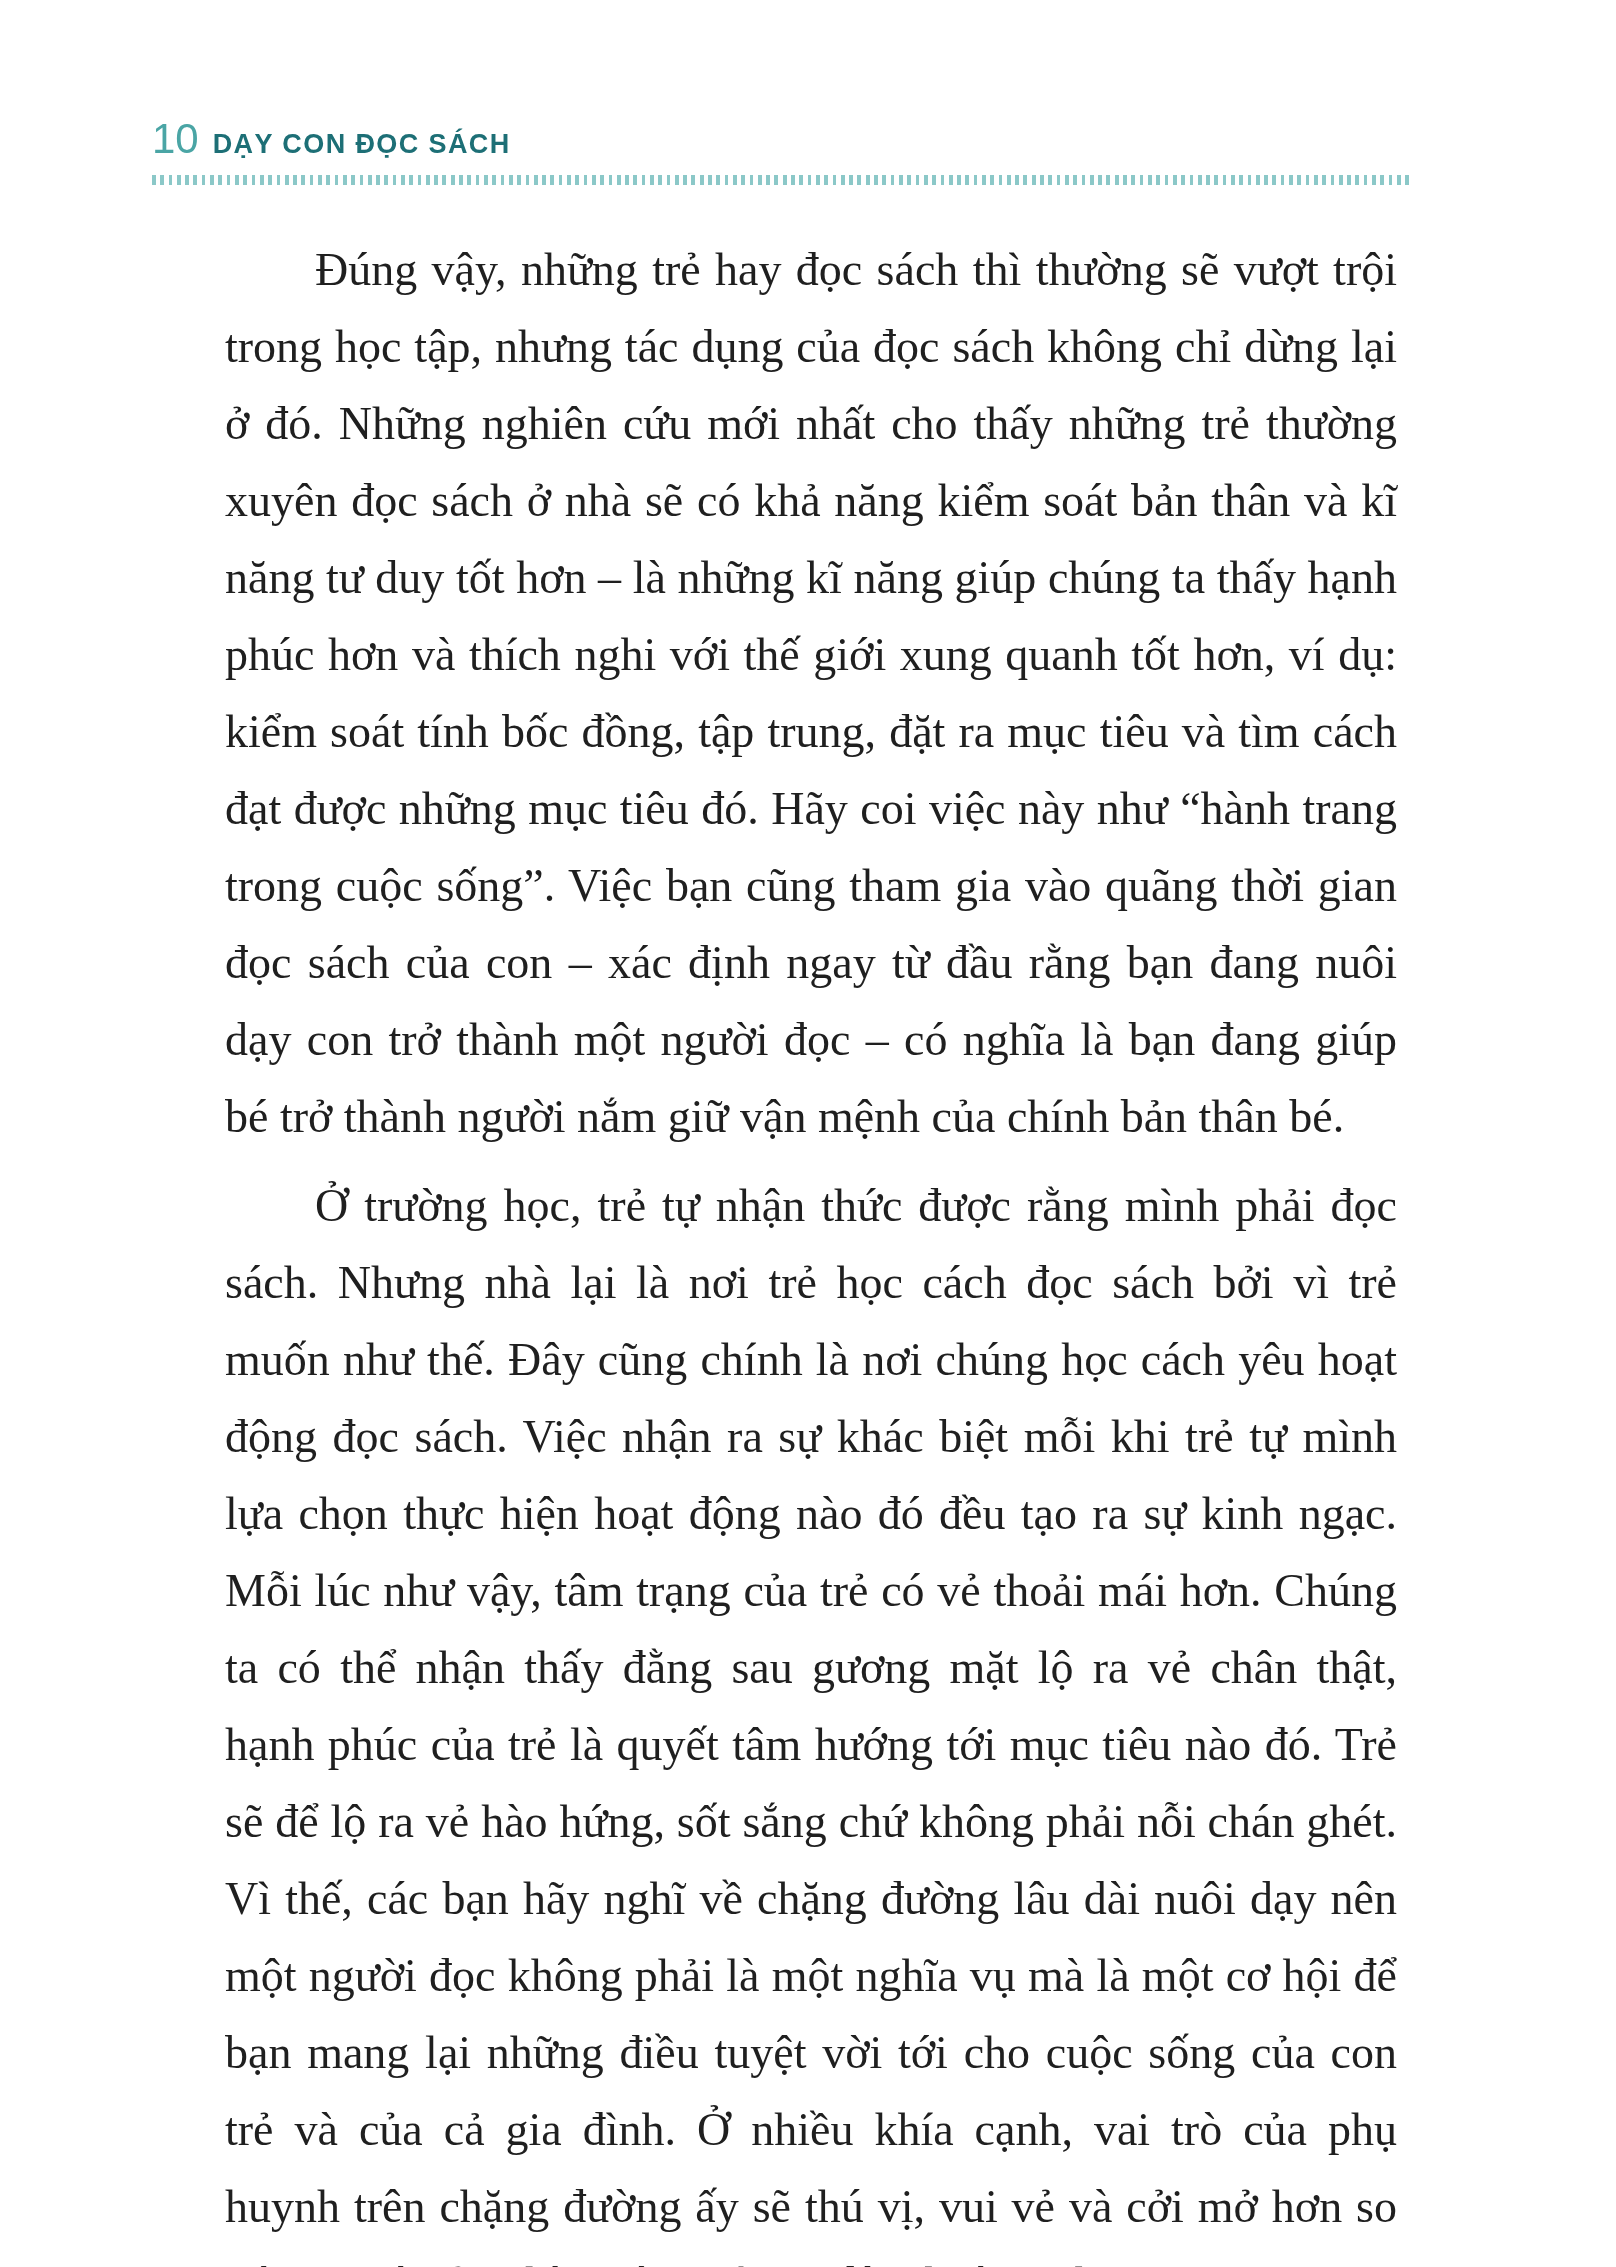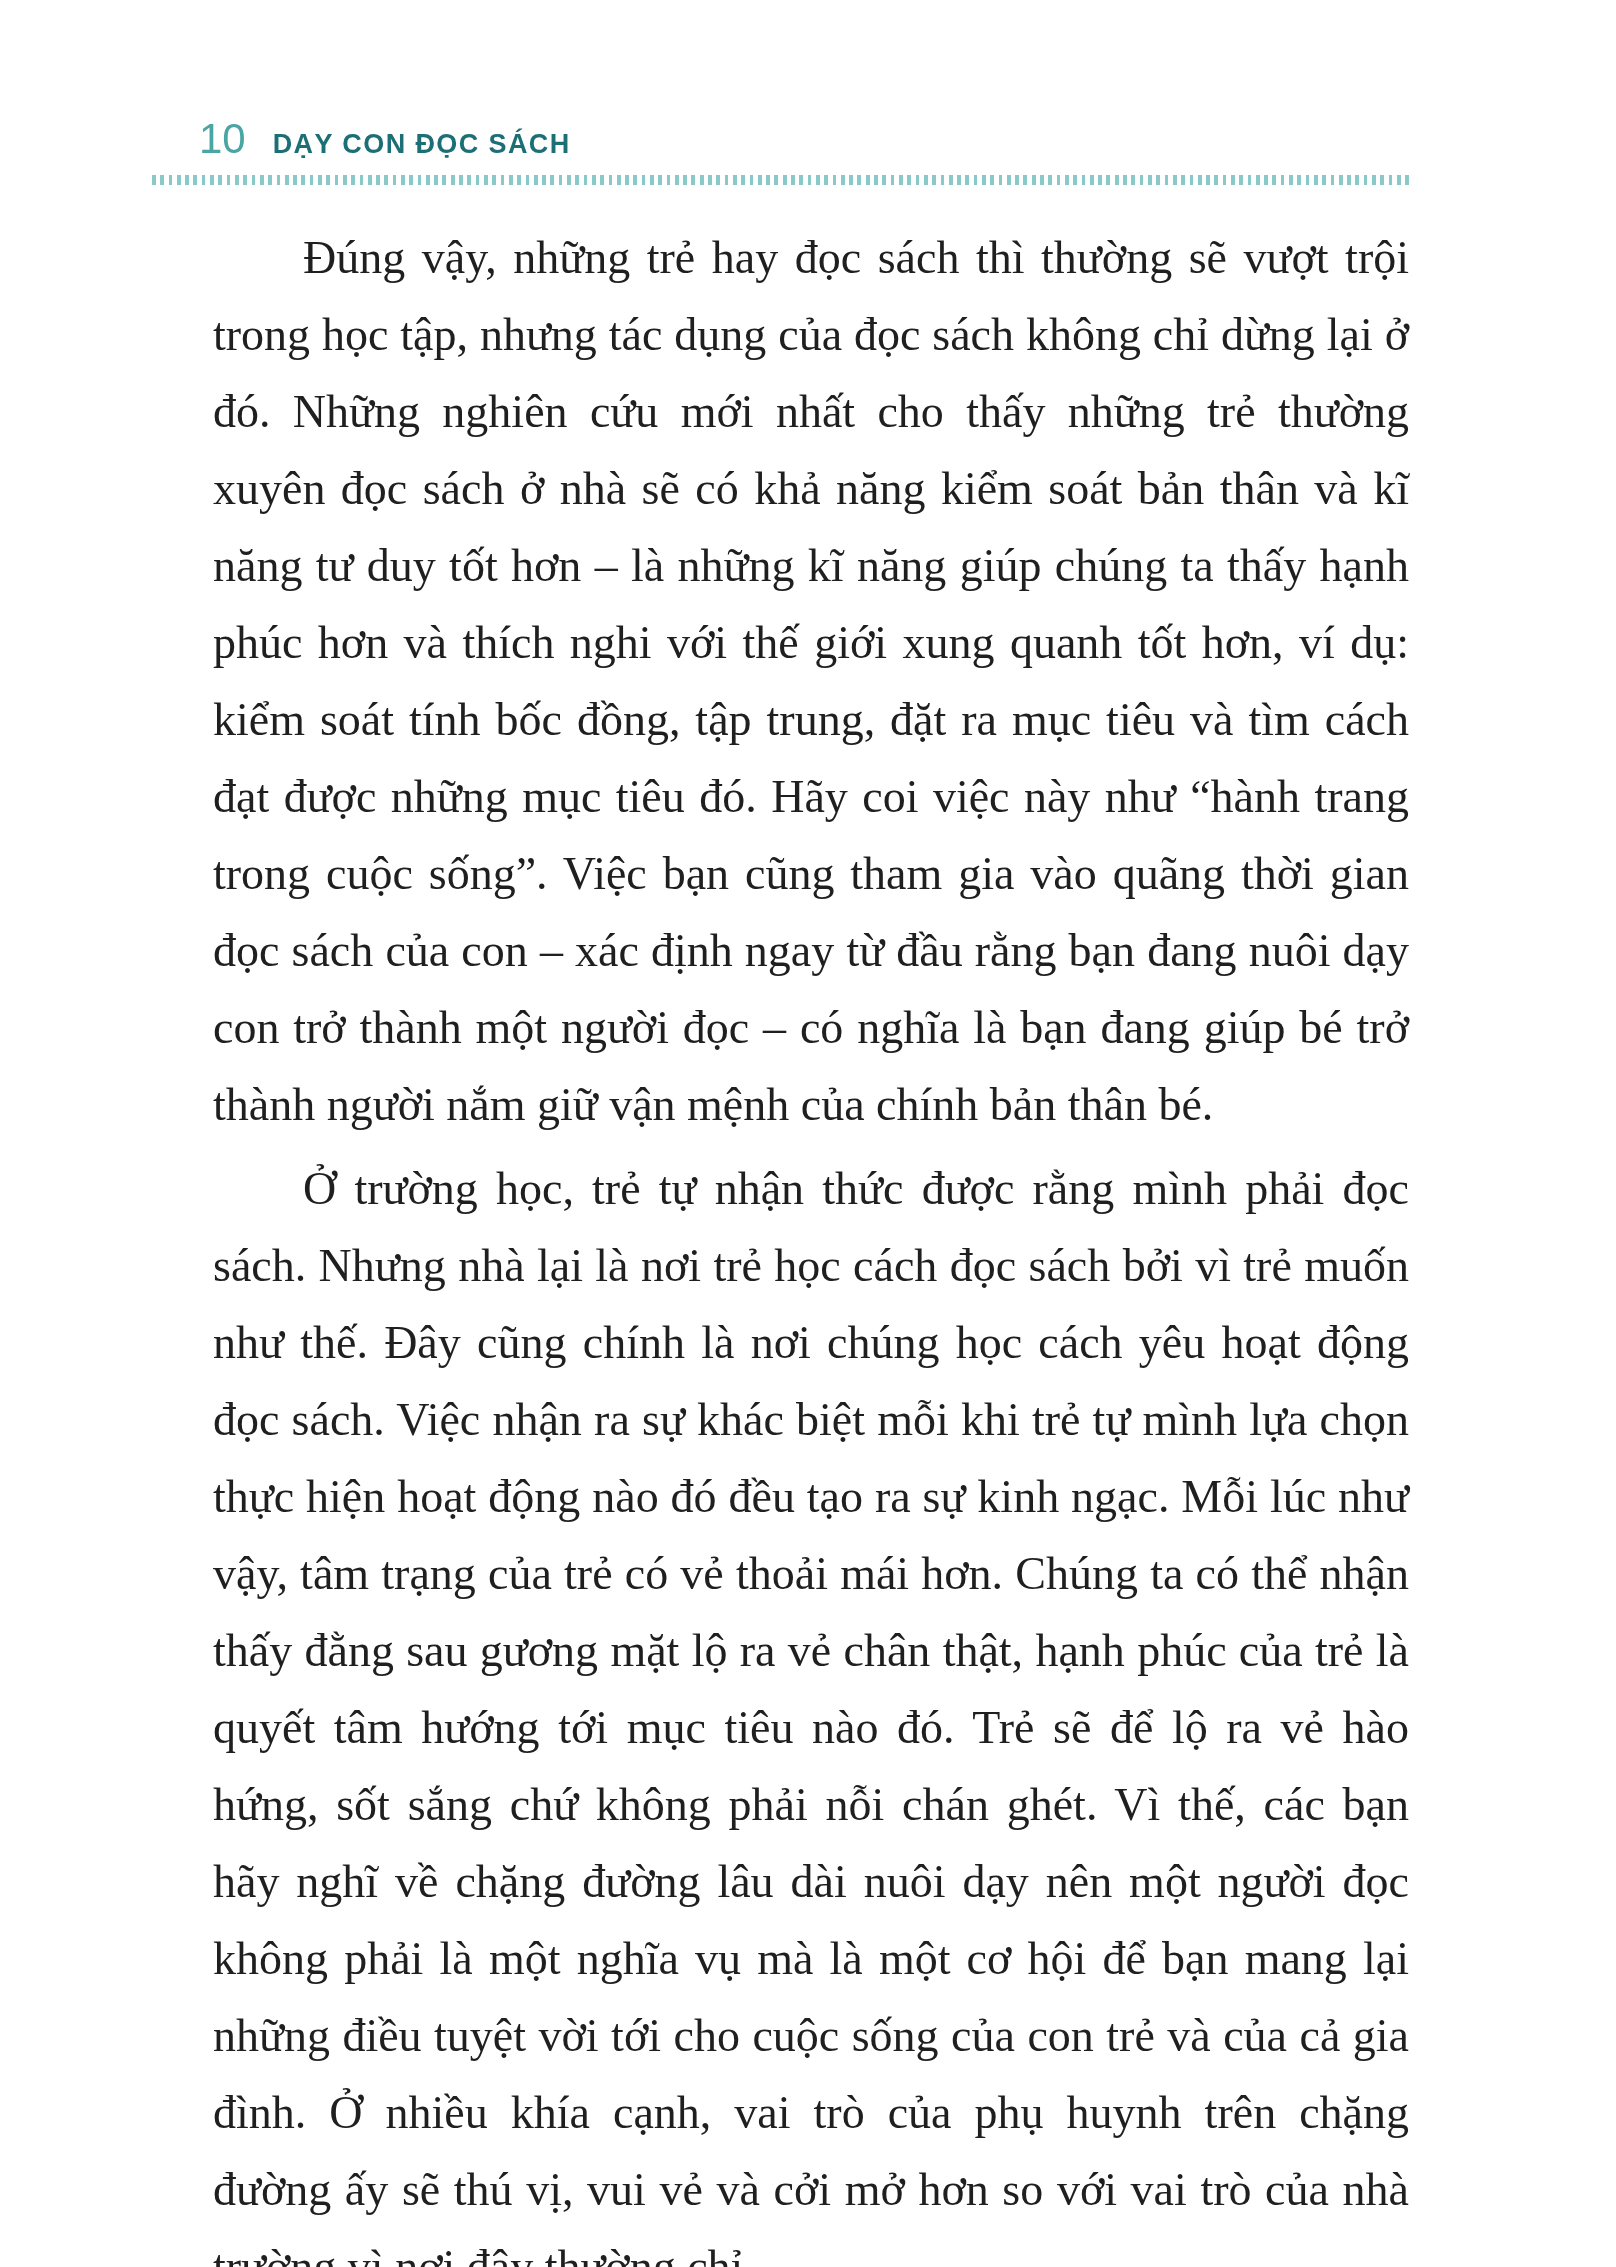--- a/index.html
+++ b/index.html
@@ -18,22 +18,21 @@
   }
   .page-header {
     position: absolute;
     top: 118px;
     left: 152px;
     right: 204px;
   }
   .header-row {
     display: flex;
     align-items: baseline;
-    gap: 27px;
-    margin-left: 47px;
+    gap: 14px;
   }
   .page-number {
     font-family: "Liberation Sans", sans-serif;
     font-size: 42px;
     font-weight: 400;
     color: #4aa5a5;
     line-height: 1;
   }
   .book-title {
     font-family: "Liberation Sans", sans-serif;
@@ -57,21 +56,21 @@
     top: 219px;
     left: 213px;
     width: 1196px;
     color: #1f1f1f;
     font-size: 46px;
     line-height: 77px;
     text-align: justify;
     text-justify: inter-word;
   }
   .page-body p {
-    margin: 0;
+    margin: 12px;
     text-indent: 90px;
   }
   .page-body p + p {
     margin-top: 7.3px;
   }
 </style>
 </head>
 <body>
 
 <div class="page">

